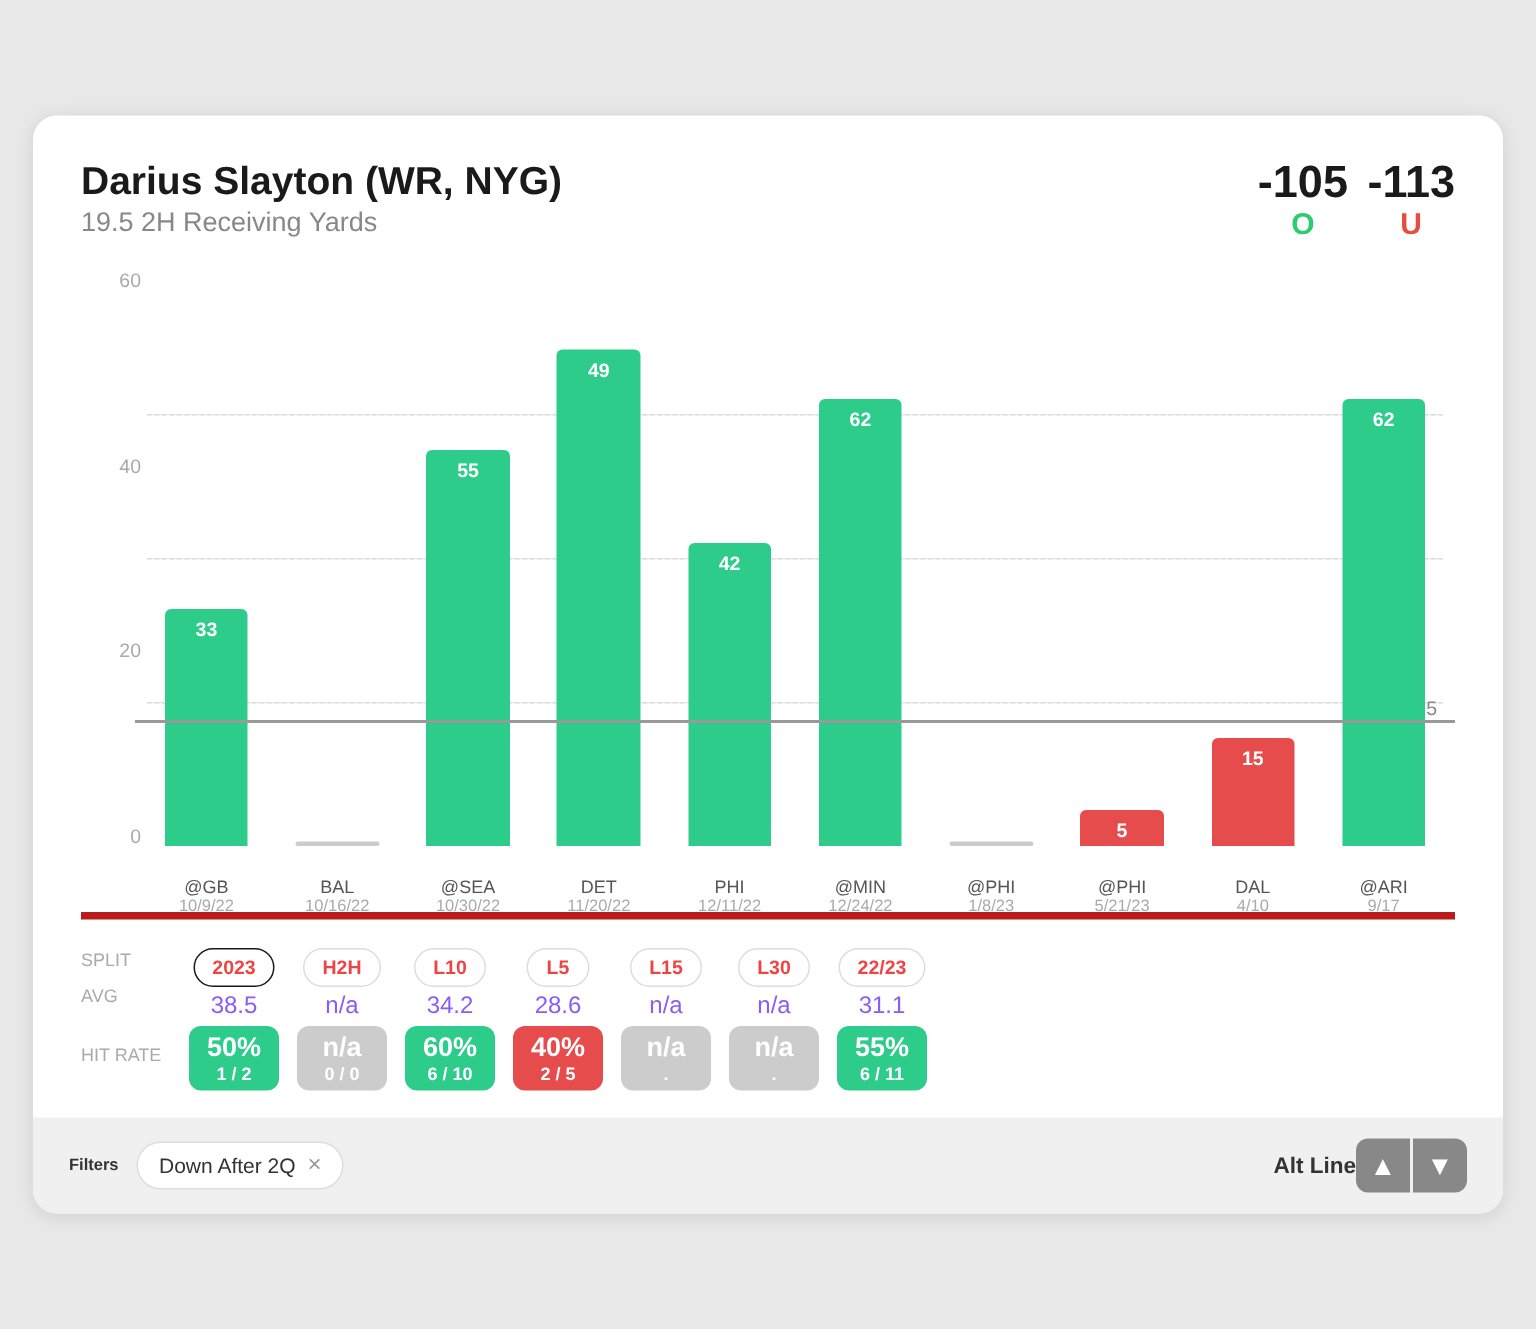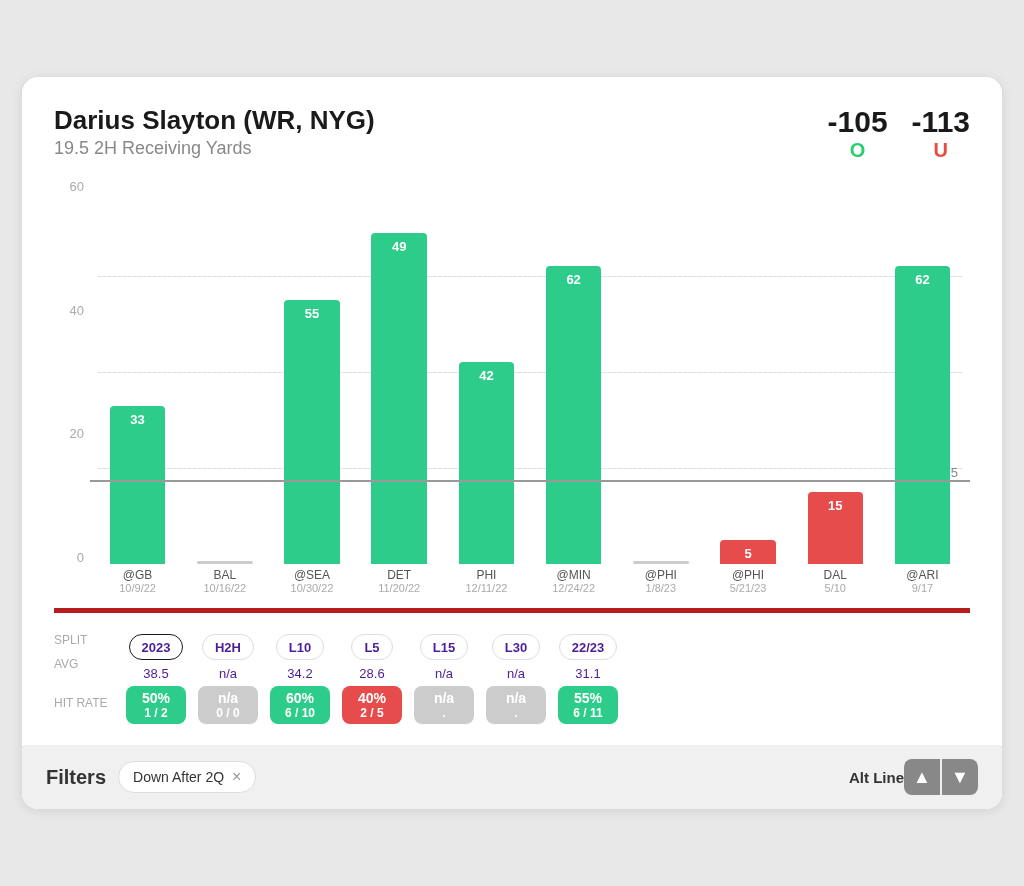--- a/index.html
+++ b/index.html
@@ -29,21 +29,21 @@
       font-weight: 700;
       color: #1a1a1a;
     }
     .header-left .subtitle {
       font-size: 18px;
       color: #888;
       margin-top: 2px;
     }
     .header-right {
       display: flex;
-      gap: 24px;
+      gap: 13px;
       align-items: center;
     }
     .odds-block {
       text-align: center;
     }
     .odds-value {
       font-size: 30px;
       font-weight: 700;
       color: #1a1a1a;
     }
@@ -59,21 +59,21 @@
     }
 
     
     .chart-container {
       position: relative;
       margin: 18px 0 8px 0;
       height: 420px;
     }
     .y-axis {
       position: absolute;
-      left: 0;
+      left: 10px;
       top: 0;
       bottom: 36px;
       width: 36px;
       display: flex;
       flex-direction: column;
       justify-content: space-between;
       align-items: flex-end;
       padding-right: 6px;
     }
     .y-label {
@@ -168,21 +168,21 @@
       right: 0;
       bottom: 0;
       height: 36px;
       display: flex;
       gap: 8px;
       padding: 0 8px;
     }
     .x-label-group {
       flex: 1;
       text-align: center;
-      padding-top: 4px;
+      padding-top: 20px;
     }
     .x-label-top {
       font-size: 12px;
       color: #555;
       display: block;
     }
     .x-label-bot {
       font-size: 11px;
       color: #aaa;
       display: block;
@@ -214,75 +214,75 @@
     .split-col {
       display: flex;
       flex-direction: column;
       align-items: center;
       gap: 2px;
       min-width: 64px;
     }
     .split-col-label {
       font-size: 13px;
       font-weight: 700;
-      color: #4c1d95;
+      color: #ef4444;
       border: 1.5px solid #ddd;
       border-radius: 16px;
       padding: 0 12px;
       background: #fff;
       height: 26px;
       display: flex;
       align-items: center;
       justify-content: center;
     }
     .split-col-label.active {
       border-color: #1a1a1a;
       font-weight: 800;
     }
     .split-col-avg {
-      font-size: 13px;
-      color: #4c1d95;
+      font-size: 16px;
+      color: #8b5cf6;
       height: 22px;
       display: flex;
       align-items: center;
     }
     .hit-rate-badge {
       border-radius: 8px;
       padding: 4px 8px;
       text-align: center;
       font-size: 13px;
       font-weight: 700;
       min-width: 60px;
       display: flex;
       flex-direction: column;
       align-items: center;
     }
     .hit-rate-green { background: #2ecc8a; color: #fff; }
     .hit-rate-red { background: #e74c4c; color: #fff; }
     .hit-rate-gray { background: #ccc; color: #fff; }
-    .hit-rate-percent { font-size: 14px; font-weight: 800; }
+    .hit-rate-percent { font-size: 18px; font-weight: 800; }
     .hit-rate-frac { font-size: 12px; }
 
     
     .footer {
       background: #f0f0f0;
       border-radius: 0 0 16px 16px;
       margin: 16px -32px -20px -32px;
       padding: 14px 24px;
       display: flex;
       align-items: center;
       justify-content: space-between;
     }
     .footer-left {
       display: flex;
       align-items: center;
       gap: 12px;
     }
     .filter-label {
-      font-size: 20px;
+      font-size: 11px;
       font-weight: 600;
       color: #333;
     }
     .filter-chip {
       background: #fff;
       border-radius: 20px;
       padding: 6px 14px;
       font-size: 14px;
       font-weight: 500;
       color: #333;
@@ -465,21 +465,21 @@
         <div class="x-label-group">
           <span class="x-label-top">@PHI</span>
           <span class="x-label-bot">1/8/23</span>
         </div>
         <div class="x-label-group">
           <span class="x-label-top">@PHI</span>
           <span class="x-label-bot">5/21/23</span>
         </div>
         <div class="x-label-group">
           <span class="x-label-top">DAL</span>
-          <span class="x-label-bot">5/10</span>
+          <span class="x-label-bot">4/10</span>
         </div>
         <div class="x-label-group">
           <span class="x-label-top">@ARI</span>
           <span class="x-label-bot">9/17</span>
         </div>
       </div>
   </div>
 
   <div class="splits-section" id="splits-section">
     <div class="split-header">

